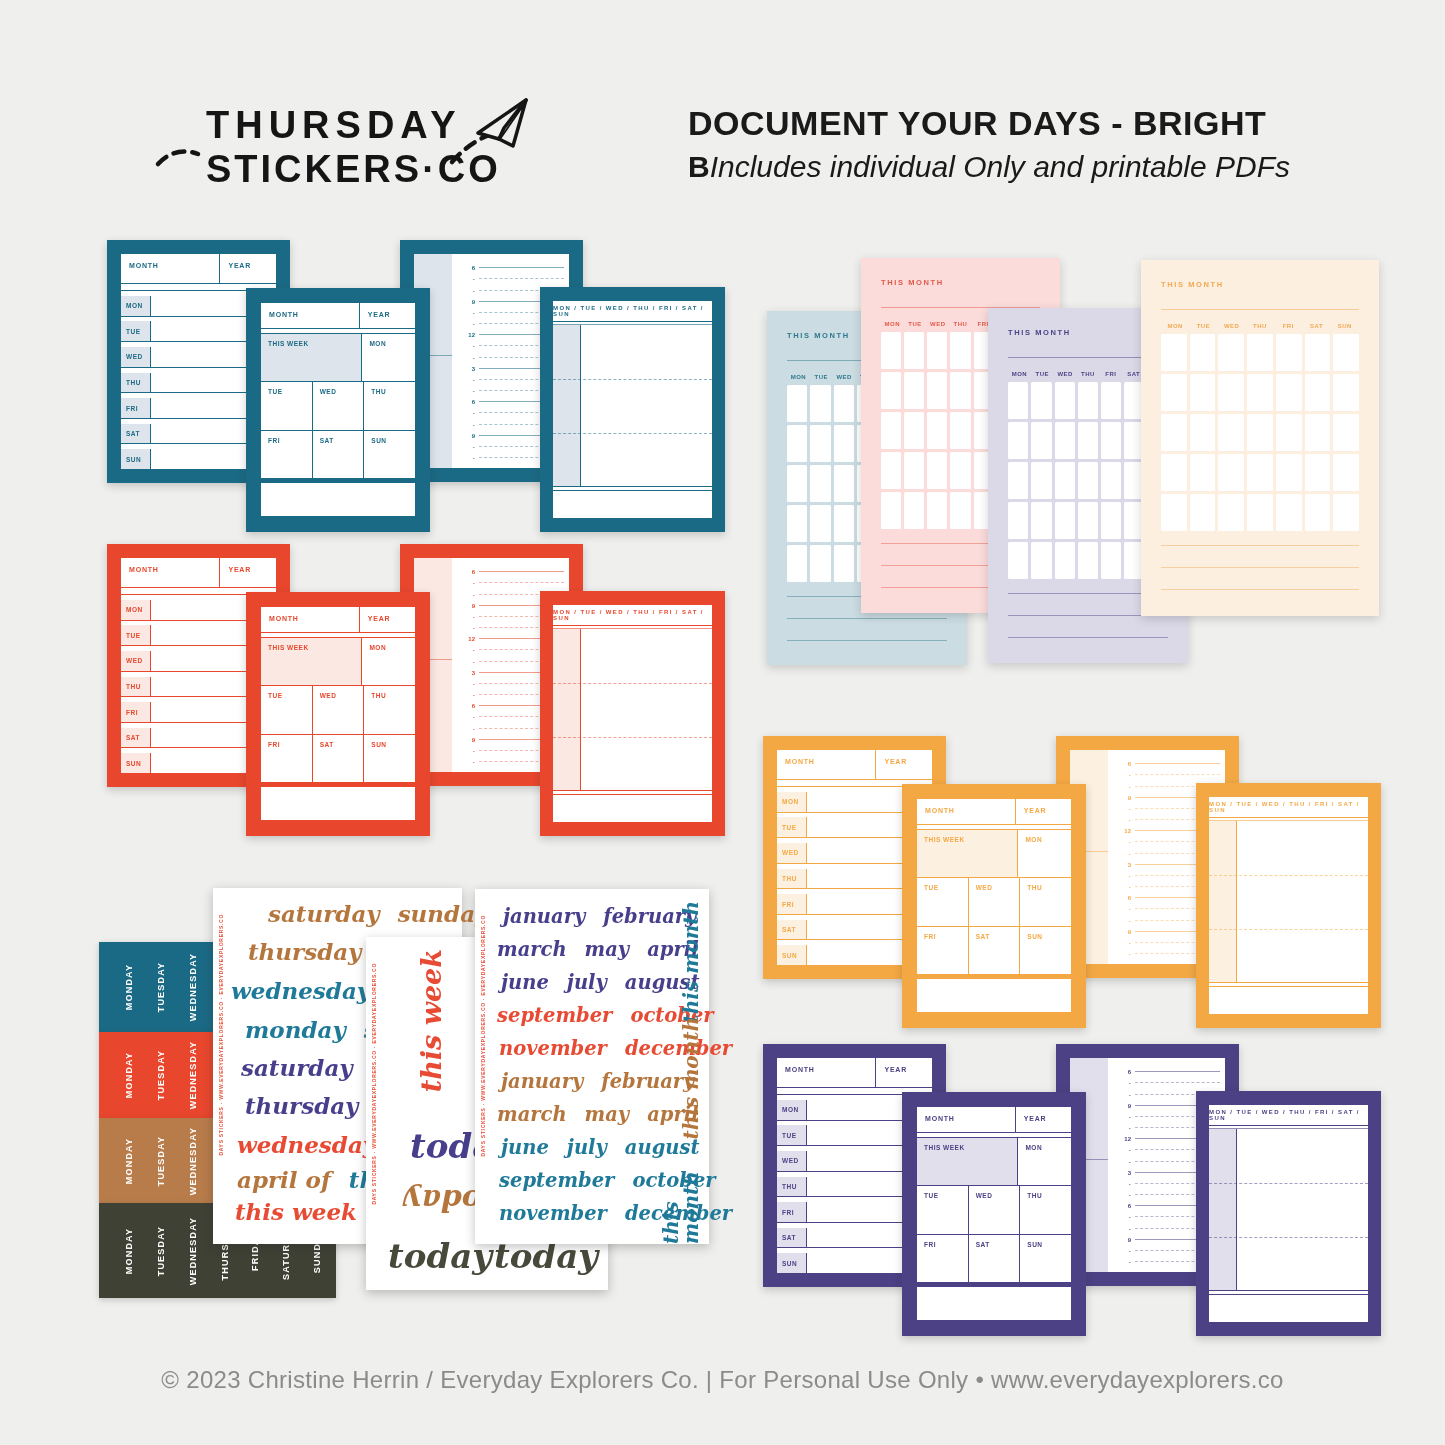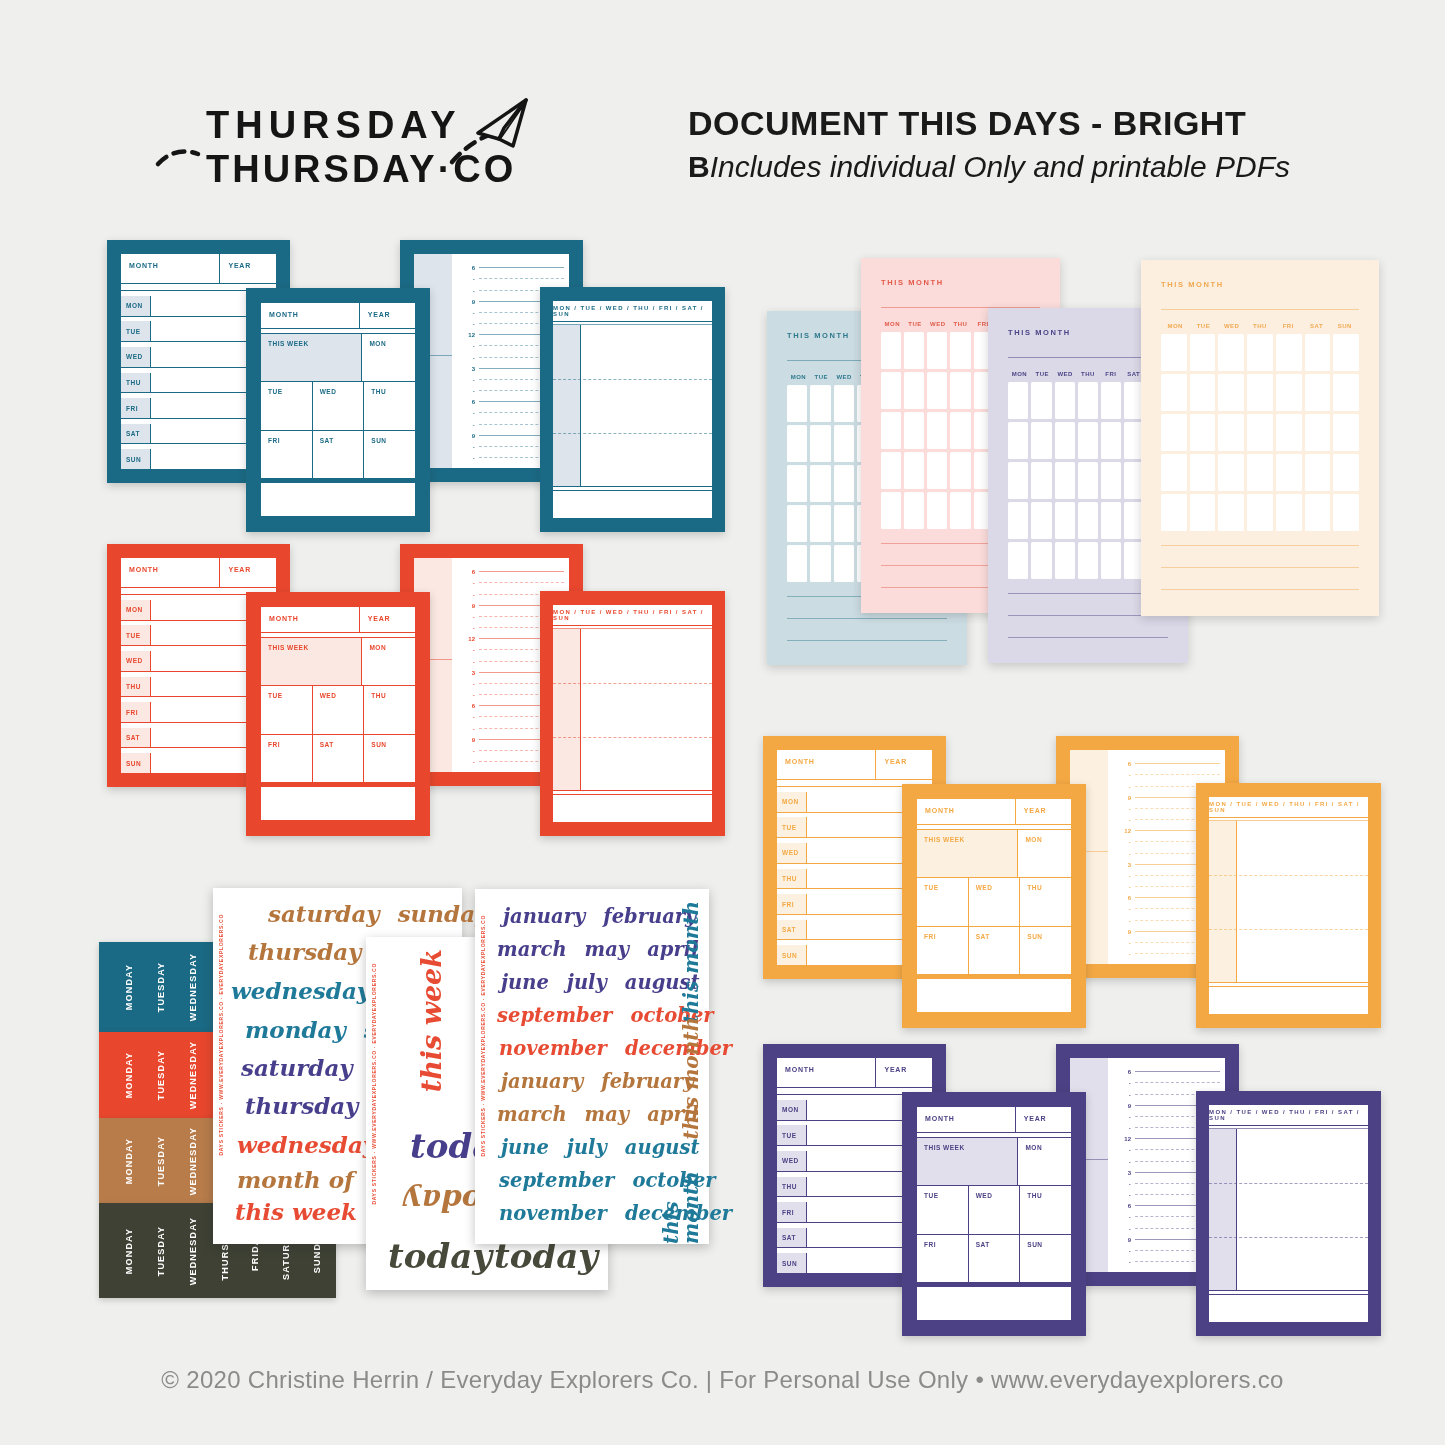--- a/index.html
+++ b/index.html
@@ -106,25 +106,25 @@
     <svg viewBox="0 0 440 125">
       <path d="M6,76 C16,65 30,60 46,66" fill="none" stroke="#151515" stroke-width="4.5" stroke-linecap="round" stroke-dasharray="11 8"></path>
       <path d="M300,74 C314,58 328,50 342,45" fill="none" stroke="#151515" stroke-width="4.5" stroke-linecap="round" stroke-dasharray="11 8"></path>
       <g stroke="#151515" stroke-width="3.5" fill="#EFEFED" stroke-linejoin="round">
         <path d="M374,12 L326,45 L347,51 Z"></path>
         <path d="M374,12 L347,51 L361,58 Z"></path>
         <path d="M374,12 L352,40 L347,51"></path>
       </g>
     </svg>
     <span class="l1">THURSDAY</span>
-    <span class="l2">THURSDAY·CO</span>
+    <span class="l2">STICKERS·CO</span>
   </div>
 
   <div id="titleblock">
-    <div class="t1">DOCUMENT THIS DAYS - BRIGHT</div>
+    <div class="t1">DOCUMENT YOUR DAYS - BRIGHT</div>
     <div class="t2"><b>B</b><i>Includes individual Only and printable PDFs</i></div>
   </div>
 
   <div id="planner-sets">
       <div class="pset" style="left:107px;top:240px;--c:#1B6A85;--t:#DDE4EC">
     <div class="card c1">
           <div class="page p1">
             <div class="hdr">
   <span class="hl">MONTH</span>
   <span class="hr">YEAR</span>
@@ -1004,21 +1004,21 @@
         </div>
         <div class="srow script" style="left:32px;top:206px;font-size:23px">
           <span style="color:#473F8C">thursday</span>
           <span style="color:#473F8C">tuesday</span>
         </div>
         <div class="srow script" style="left:24px;top:245px;font-size:23px">
           <span style="color:#E84B33">wednesday</span>
           <span style="color:#E84B33">monday</span>
         </div>
         <div class="srow script" style="left:24px;top:280px;font-size:23px">
-          <span style="color:#B5763D">month of</span>
+          <span style="color:#B5763D">april of</span>
           <span style="color:#1F7A99">this</span>
         </div>
         <div class="srow script" style="left:22px;top:312px;font-size:23px">
           <span style="color:#E84B33">this week</span>
           <span style="color:#473F8C">week</span>
         </div>
       </div>
       <div class="sheet" style="left:366px;top:937px;width:242px;height:353px">
   <div class="sideText">DAYS STICKERS · WWW.EVERYDAYEXPLORERS.CO · EVERYDAYEXPLORERS.CO</div>
   <span class="vword script" style="left:52px;top:12px;color:#E84B33">this week</span>
@@ -1073,14 +1073,14 @@
         <div class="srow script" style="left:24px;top:315px;font-size:19.5px">
           <span style="color:#1F7A99">november</span>
           <span style="color:#1F7A99">december</span>
         </div>
   <span class="mside script" style="top:12px;color:#1F7A99">this month</span>
         <span class="mside script" style="top:128px;color:#B5763D">this month</span>
         <span class="mside script" style="top:244px;color:#1F7A99">this month</span>
 </div>
     </div>
 
-  <div id="footer">© 2020 Christine Herrin / Everyday Explorers Co.  |  For Personal Use Only  • www.everydayexplorers.co</div>
+  <div id="footer">© 2023 Christine Herrin / Everyday Explorers Co.  |  For Personal Use Only  • www.everydayexplorers.co</div>
 </div>
 
 </body></html>

